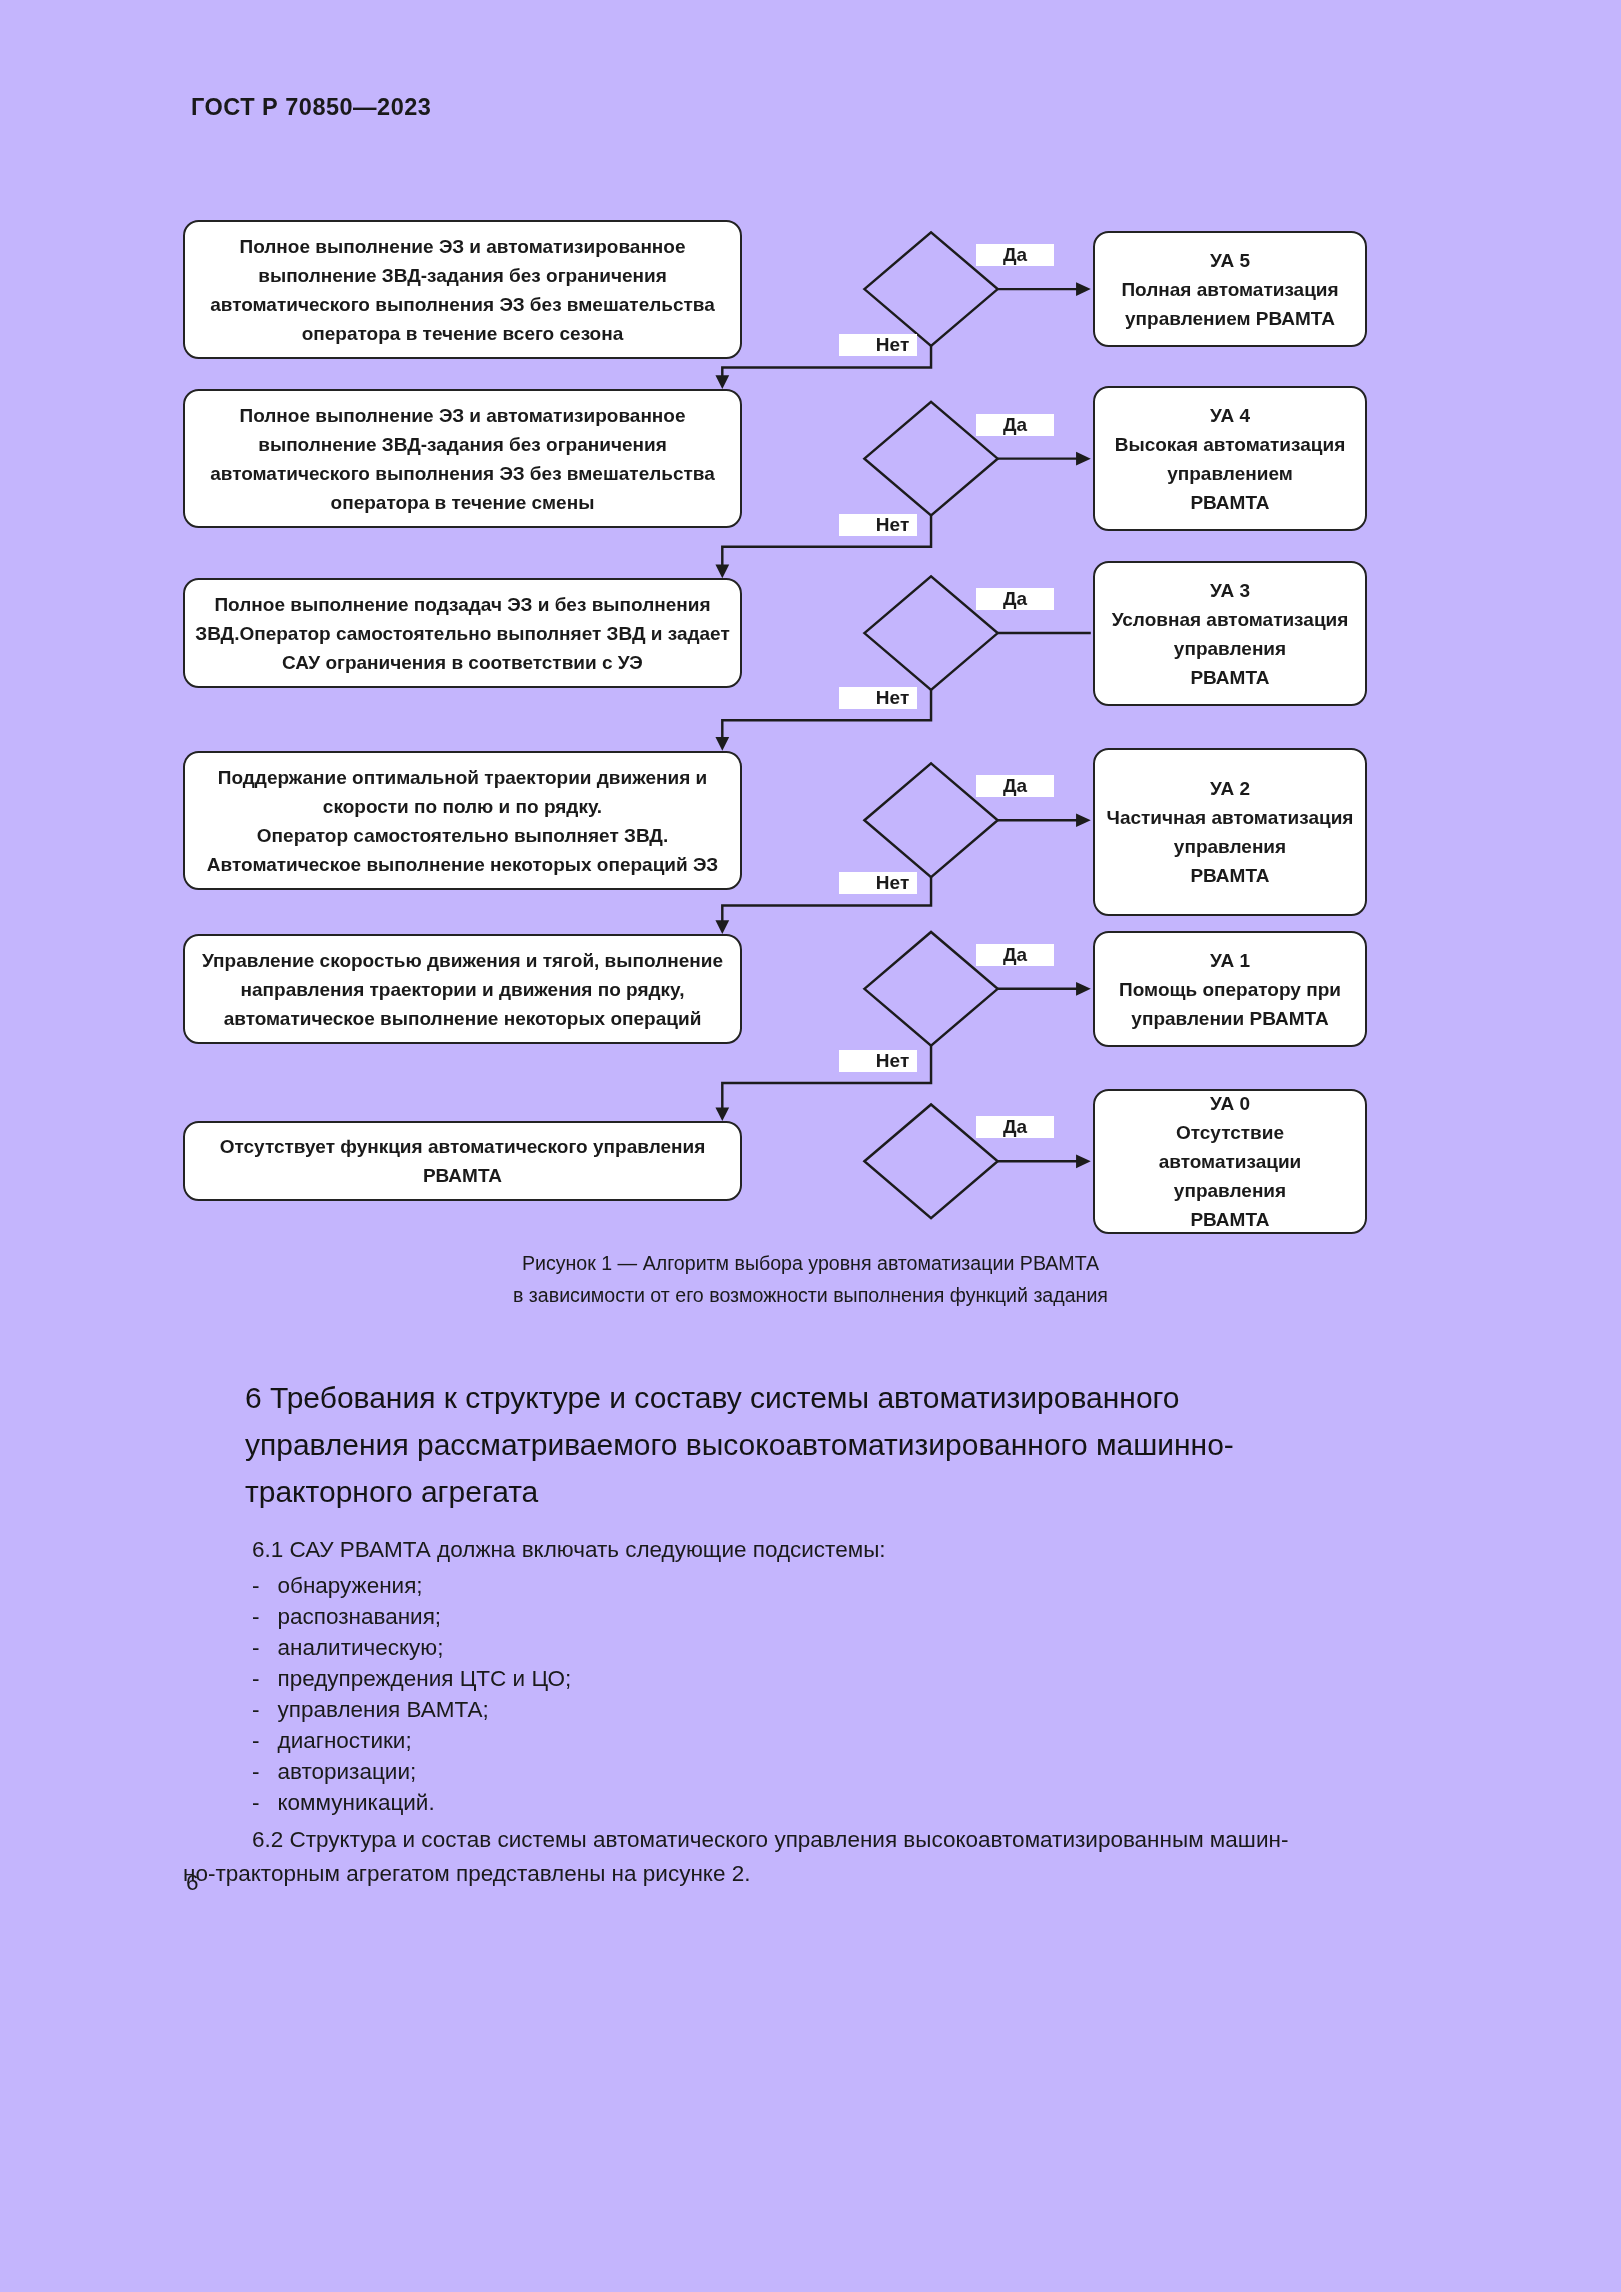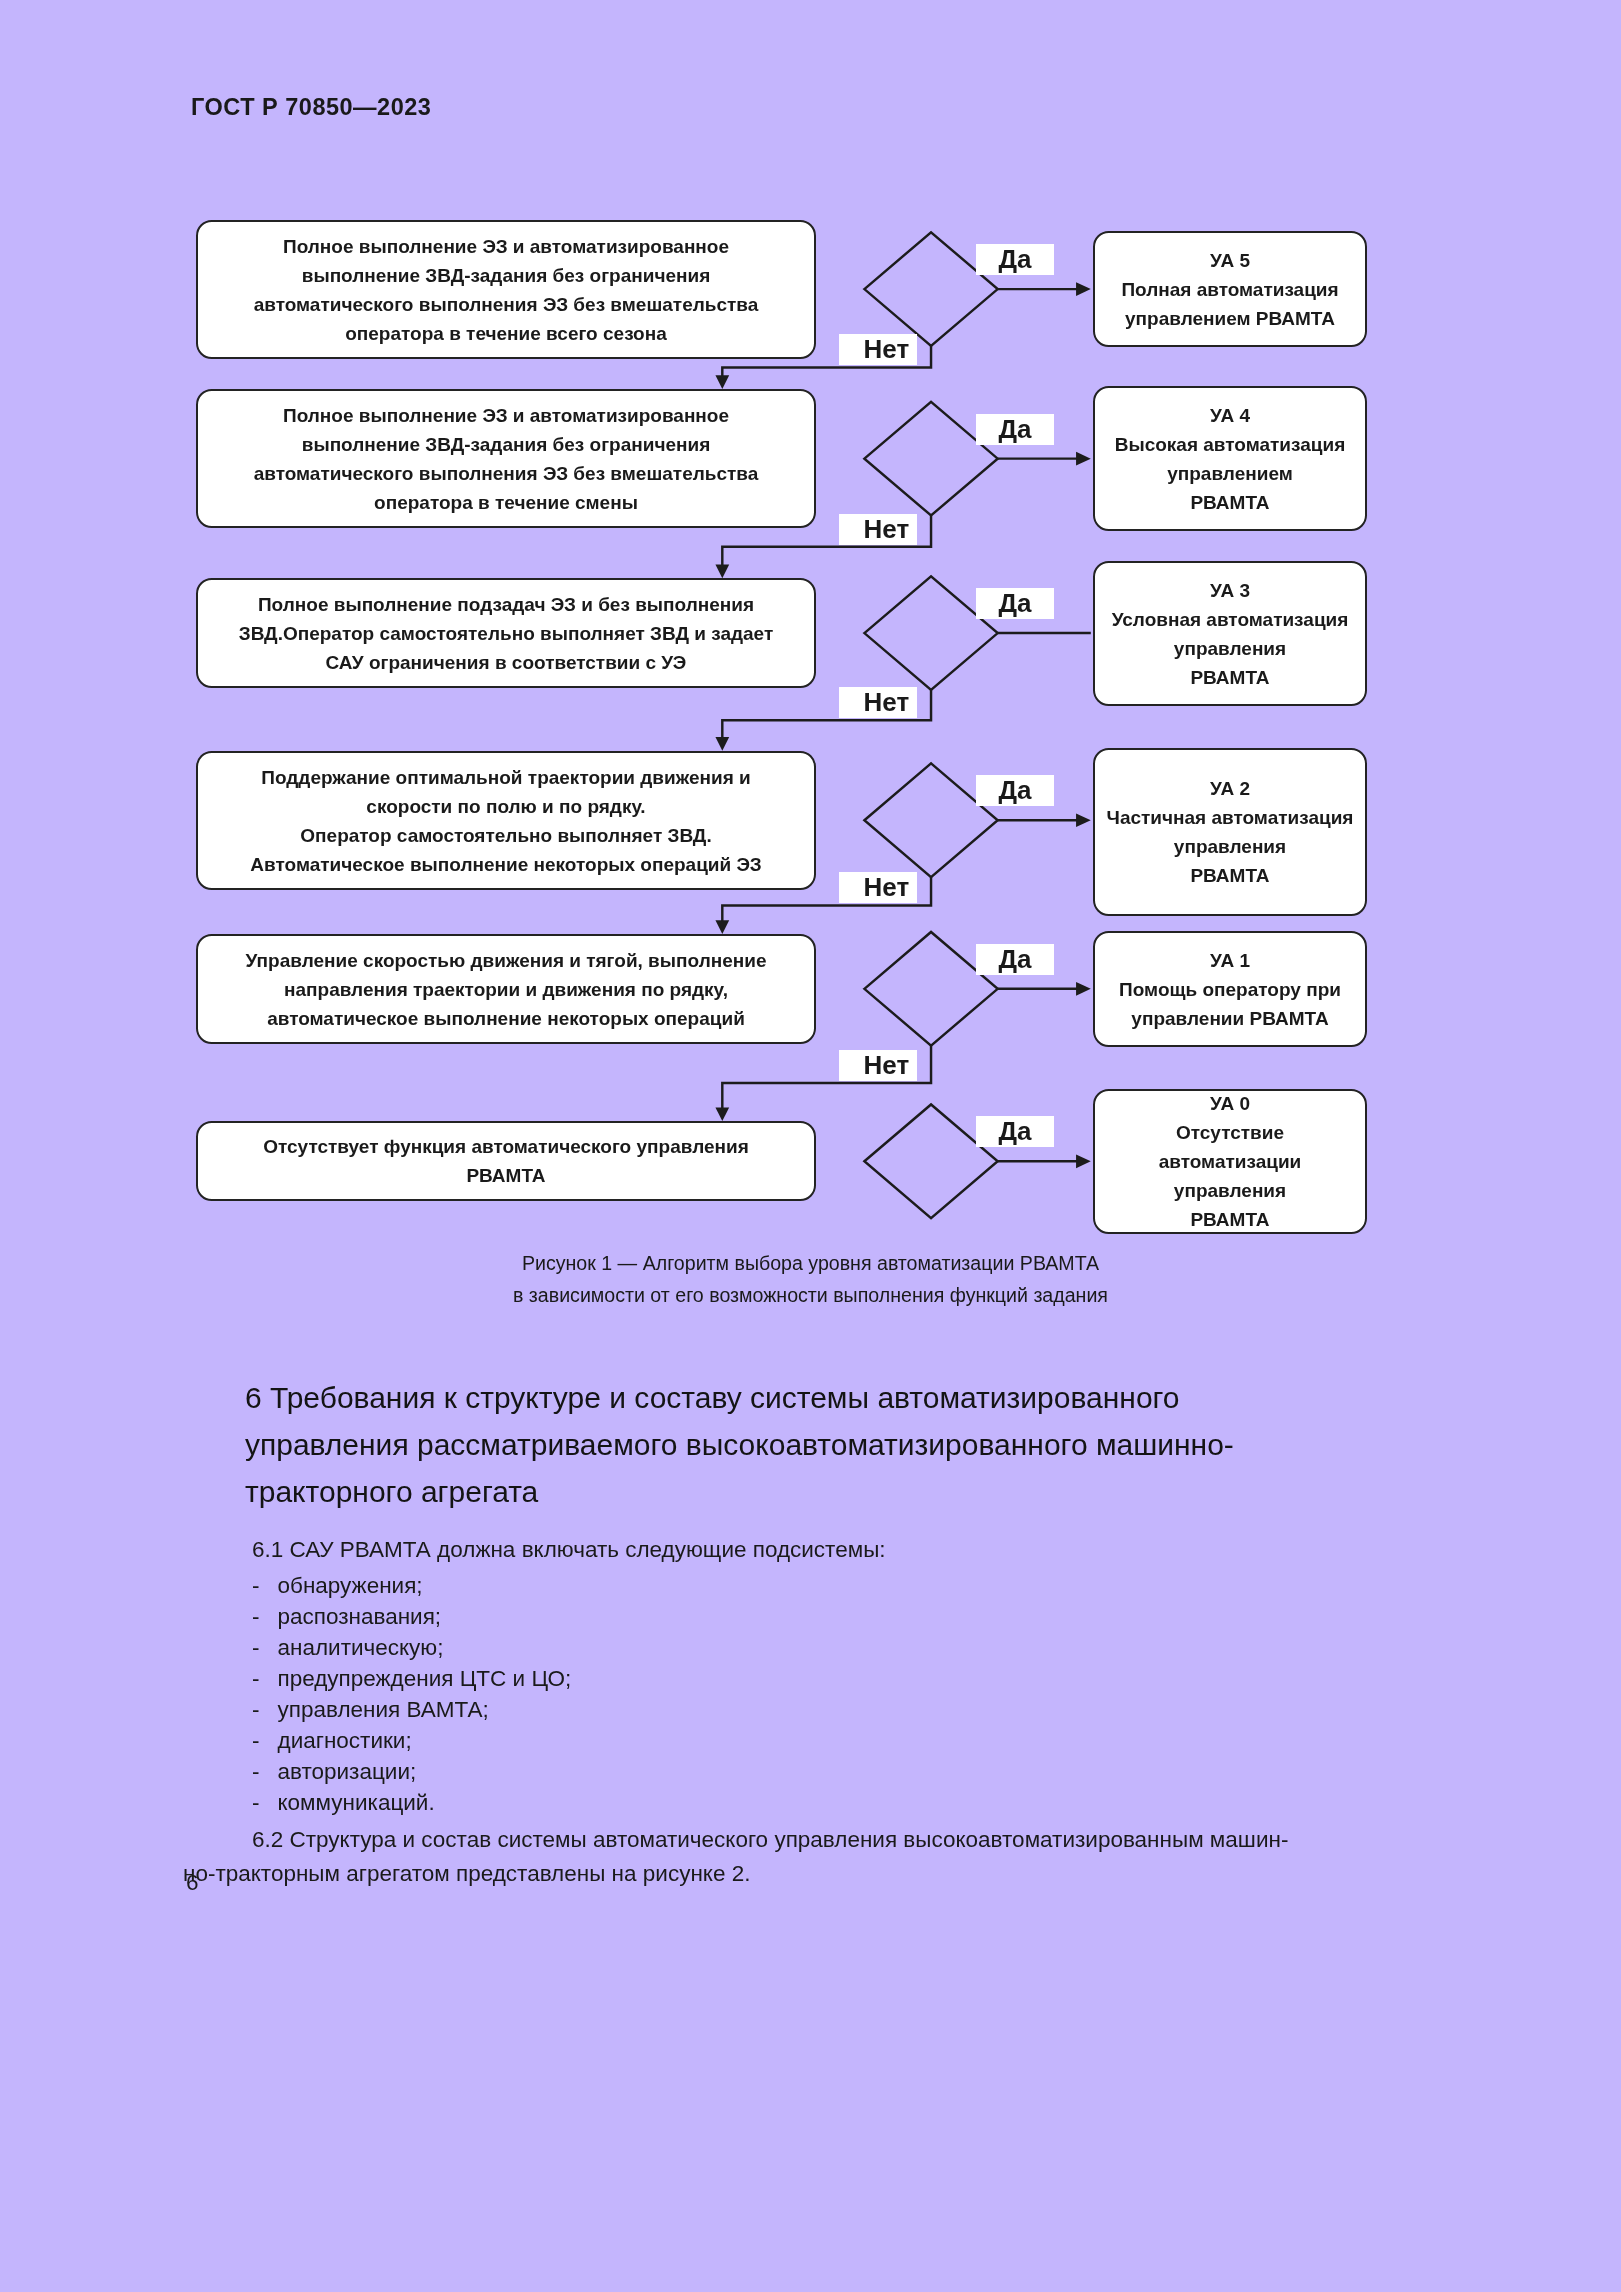--- a/index.html
+++ b/index.html
@@ -22,24 +22,24 @@
     box-sizing:border-box;
     border:2.5px solid #232323;
     border-radius:15.7px;
     display:flex;align-items:center;justify-content:center;
     text-align:center;
     font-weight:bold;font-size:19px;line-height:29px;
     white-space:pre-line;
     padding:0 7.8px;
     background:#fff;
   }
-  .cond-box{left:196px;width:620px;}
+  .cond-box{left:183px;width:559px;}
   .result-box{left:1093px;width:274px;}
   .edge-label{
-    position:absolute;font-size:26px;font-weight:bold;
+    position:absolute;font-size:19px;font-weight:bold;
     width:78px;background:#fff;
   }
   .yes-label{left:976px;text-align:center;}
   .no-label{left:839px;text-align:right;padding-right:7.8px;box-sizing:border-box;}
   .figure-caption{
     position:absolute;left:90px;top:1247px;width:1441px;
     text-align:center;font-size:19.6px;line-height:32px;
     white-space:pre-line;
   }
   

